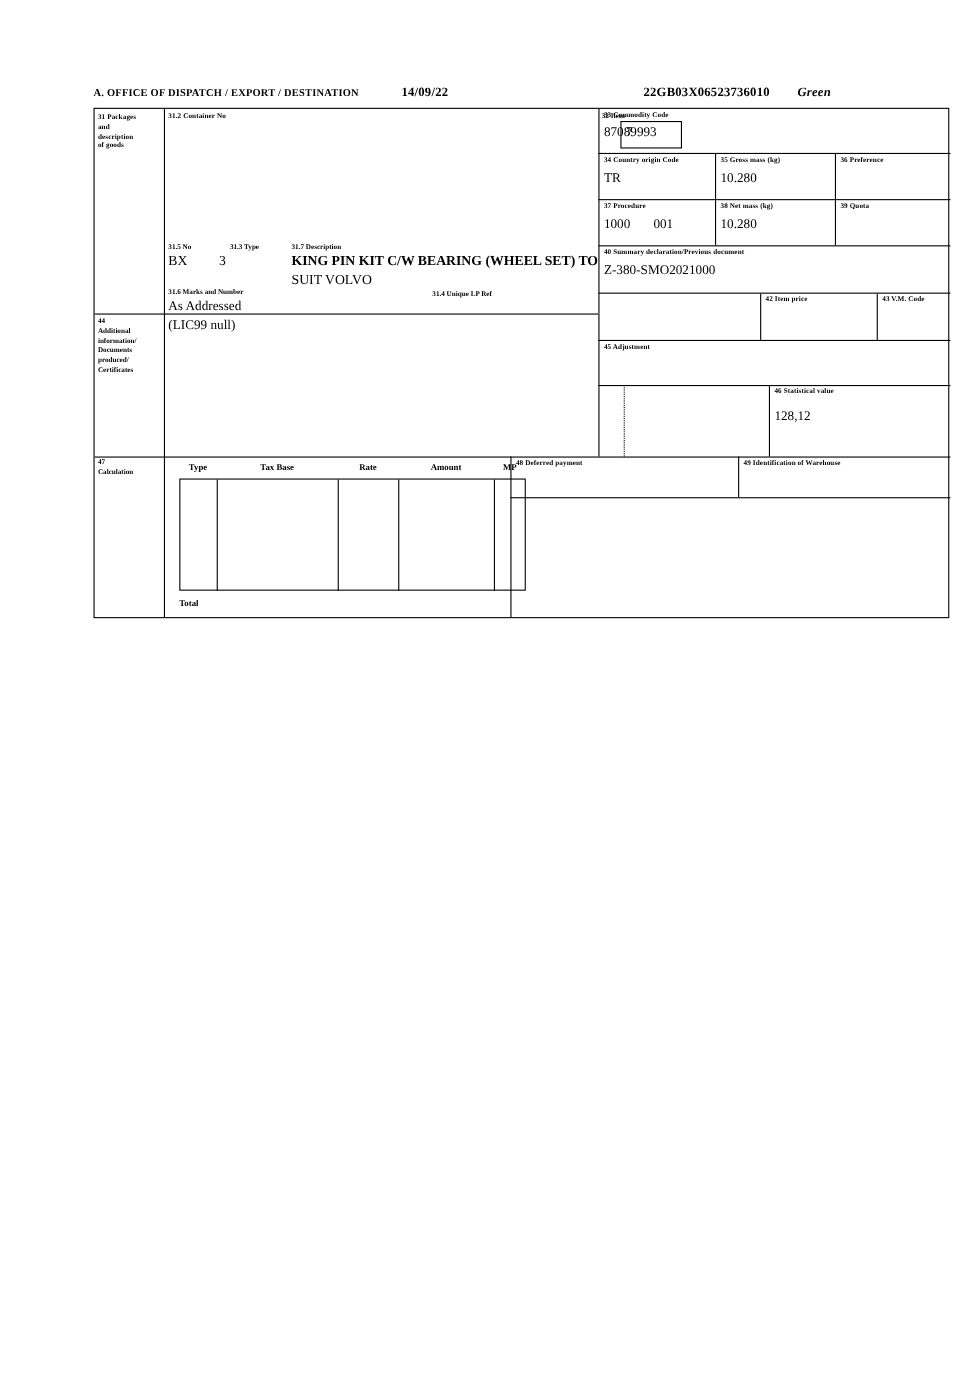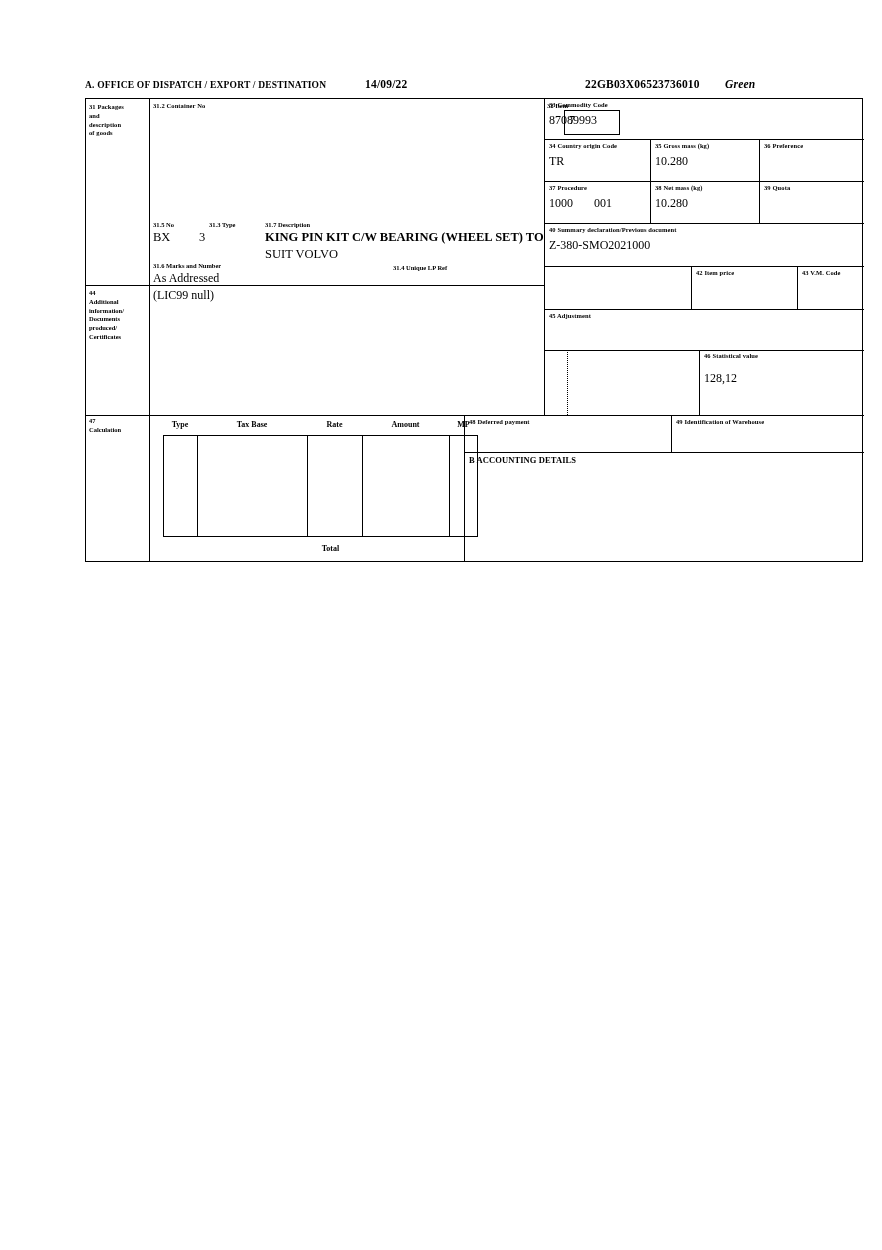--- a/index.html
+++ b/index.html
@@ -229,24 +229,22 @@
     border: 1px solid #000;
     border-left: 1px solid #000;
     box-sizing: border-box;
   }
   .calc-total {
     position: absolute;
     left: 0; top: 122px;
     width: 315px; height: 24px;
     font-size: 8px;
     font-weight: bold;
-    text-align: center;
     line-height: 24px;
     box-sizing: border-box;
-    margin-left: 10px;
   }
   .dotted {
     position: absolute;
     border-left: 1px dotted #000;
   }
 </style>
 </head>
 <body>
 
 <div class="page">
@@ -413,19 +411,15 @@
       <span class="val val-sm"></span>
     </div>
     <div class="vline" style="left:585px; top:316px; height:37px;"></div>
 
     <div class="rbox" style="left:586px; top:317px; width:191px; height:36px;">
       <span class="lbl">49 Identification of Warehouse</span>
       <span class="val val-sm"></span>
     </div>
     <div class="hline" style="left:378px; top:353px; width:400px;"></div>
 
-    <div class="rbox" style="left:379px; top:354px; width:398px; height:107px;">
-      <span class="lbl" style="font-size:8.5px;">B ACCOUNTING DETAILS</span>
-      <span class="val val-sm"></span>
-    </div>
 
   </div>
 </div>
 
 </body></html>

